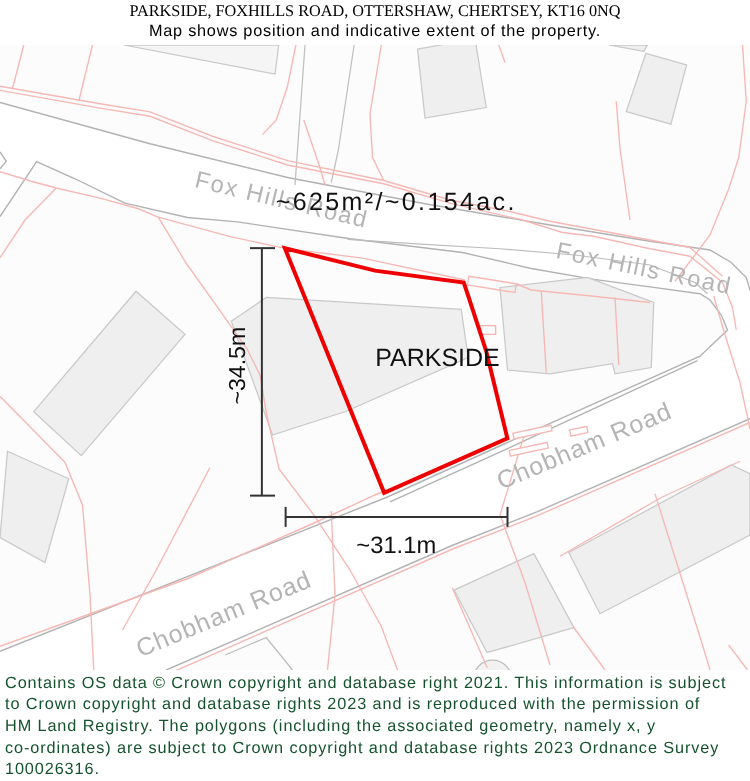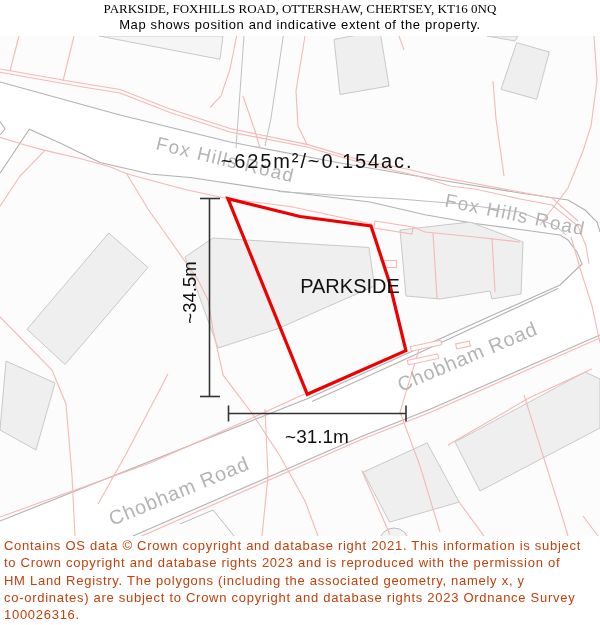--- a/index.html
+++ b/index.html
@@ -1,21 +1,21 @@
 <!DOCTYPE html>
 <html><head>
 <meta charset="utf-8">
 <style>
   html,body{margin:0;padding:0;}
   body{width:600px;height:625px;background:#ffffff;font-family:"Liberation Sans",sans-serif;overflow:hidden;}
   .hdr{position:absolute;left:0;top:0;width:600px;text-align:center;color:#000;}
   .hdr .l1{font-size:13px;position:absolute;top:1.5px;width:600px;line-height:13px;font-family:Liberation Serif, serif;}
   .hdr .l2{font-size:13px;letter-spacing:0.62px;position:absolute;top:18px;width:600px;line-height:13px;}
   #map{position:absolute;left:0;top:36px;width:600px;height:500px;}
-  .ftr{position:absolute;left:4px;top:537px;width:596px;font-size:13px;letter-spacing:0.72px;line-height:17.3px;color:#c2410c;white-space:nowrap;}
+  .ftr{position:absolute;left:4px;top:537px;width:596px;font-size:13px;letter-spacing:0.72px;line-height:17.3px;color:#14532d;white-space:nowrap;}
 </style>
 </head>
 <body>
 <div class="hdr">
   <div class="l1">PARKSIDE, FOXHILLS ROAD, OTTERSHAW, CHERTSEY, KT16 0NQ</div>
   <div class="l2">Map shows position and indicative extent of the property.</div>
 </div>
 <svg id="map" viewBox="0 0 600 500">
   <rect x="0" y="0" width="600" height="500" fill="#fcfcfc"></rect>
 

